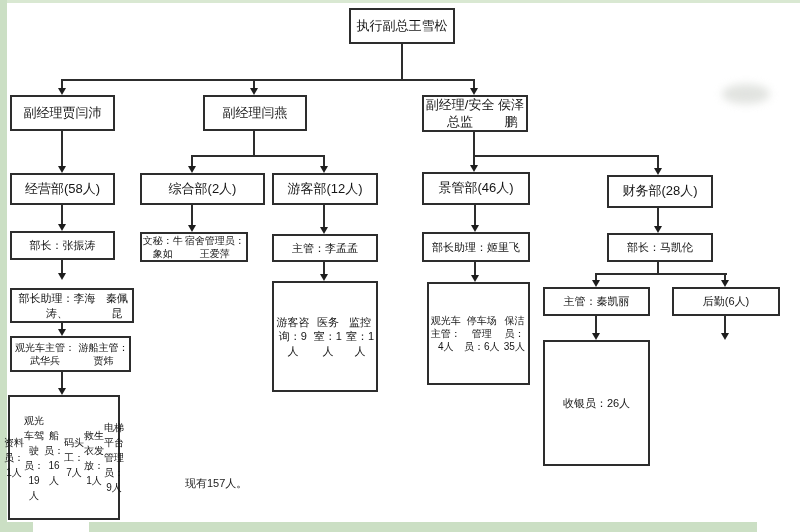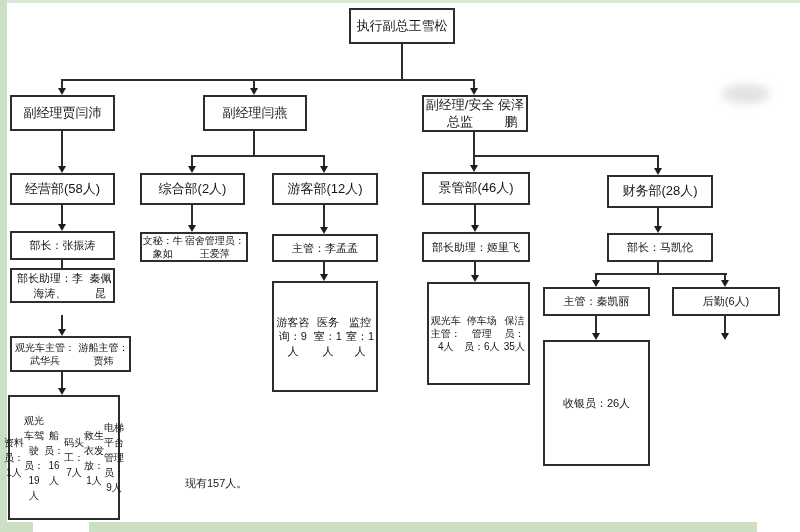--- a/index.html
+++ b/index.html
@@ -114,21 +114,21 @@
     <div>闫燕</div>
   </div>
   <div class="node f12" style="left:422px;top:95px;width:106px;height:37px">
     <div>副经理/安全总监</div>
     <div>侯泽鹏</div>
   </div>
 
   <div class="node f12" style="left:10px;top:173px;width:105px;height:32px">
     <div>经营部(58人)</div>
   </div>
-  <div class="node f12" style="left:140px;top:173px;width:105px;height:32px">
+  <div class="node f12" style="left:140px;top:173px;width:125px;height:32px">
     <div>综合部(2人)</div>
   </div>
   <div class="node f12" style="left:272px;top:173px;width:106px;height:32px">
     <div>游客部(12人)</div>
   </div>
   <div class="node f12" style="left:422px;top:172px;width:108px;height:33px">
     <div>景管部(46人)</div>
   </div>
   <div class="node f12" style="left:607px;top:175px;width:106px;height:33px">
     <div>财务部(28人)</div>
@@ -144,21 +144,21 @@
   <div class="node f11" style="left:272px;top:234px;width:106px;height:28px">
     <div>主管：李孟孟</div>
   </div>
   <div class="node f11" style="left:422px;top:232px;width:108px;height:30px">
     <div>部长助理：姬里飞</div>
   </div>
   <div class="node f11" style="left:607px;top:233px;width:106px;height:29px">
     <div>部长：马凯伦</div>
   </div>
 
-  <div class="node f11" style="left:10px;top:268px;width:105px;height:35px">
+  <div class="node f11" style="left:10px;top:288px;width:124px;height:35px">
     <div>部长助理：李海涛、</div>
     <div>秦佩昆</div>
   </div>
   <div class="node f11" style="left:272px;top:281px;width:106px;height:111px">
     <div>游客咨询：9人</div>
     <div>医务室：1人</div>
     <div>监控室：1人</div>
   </div>
   <div class="node f10" style="left:427px;top:282px;width:103px;height:103px">
     <div>观光车主管：4人</div>

